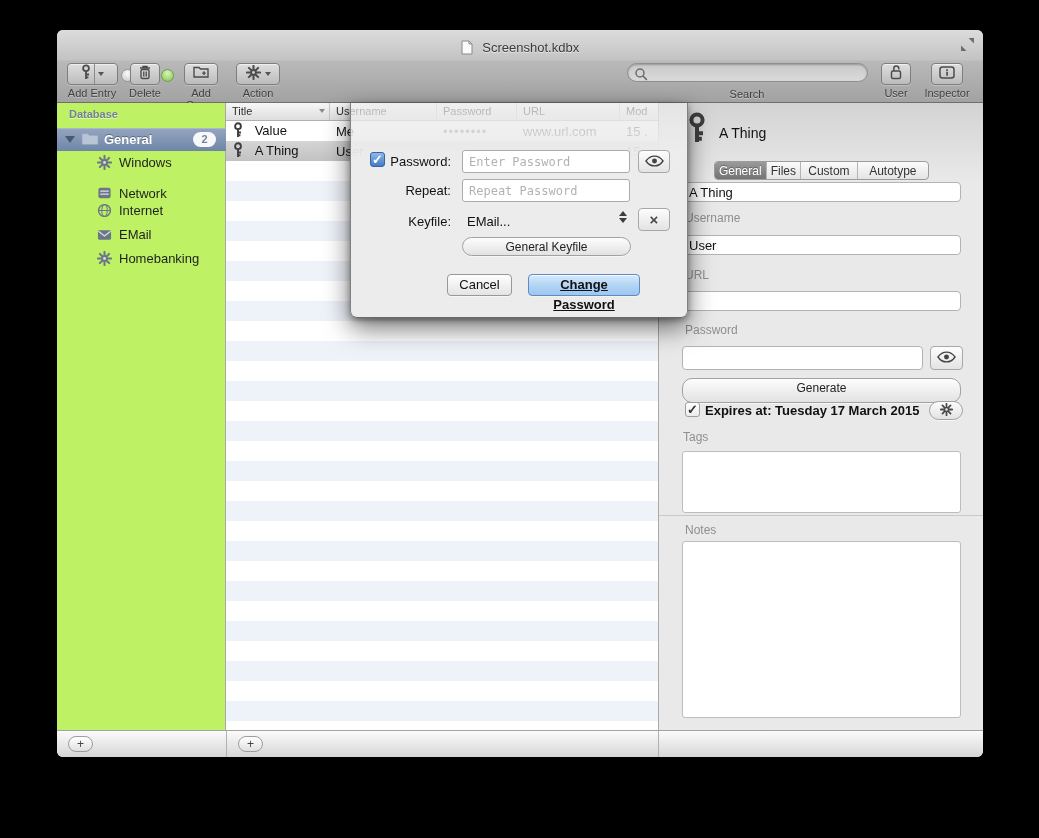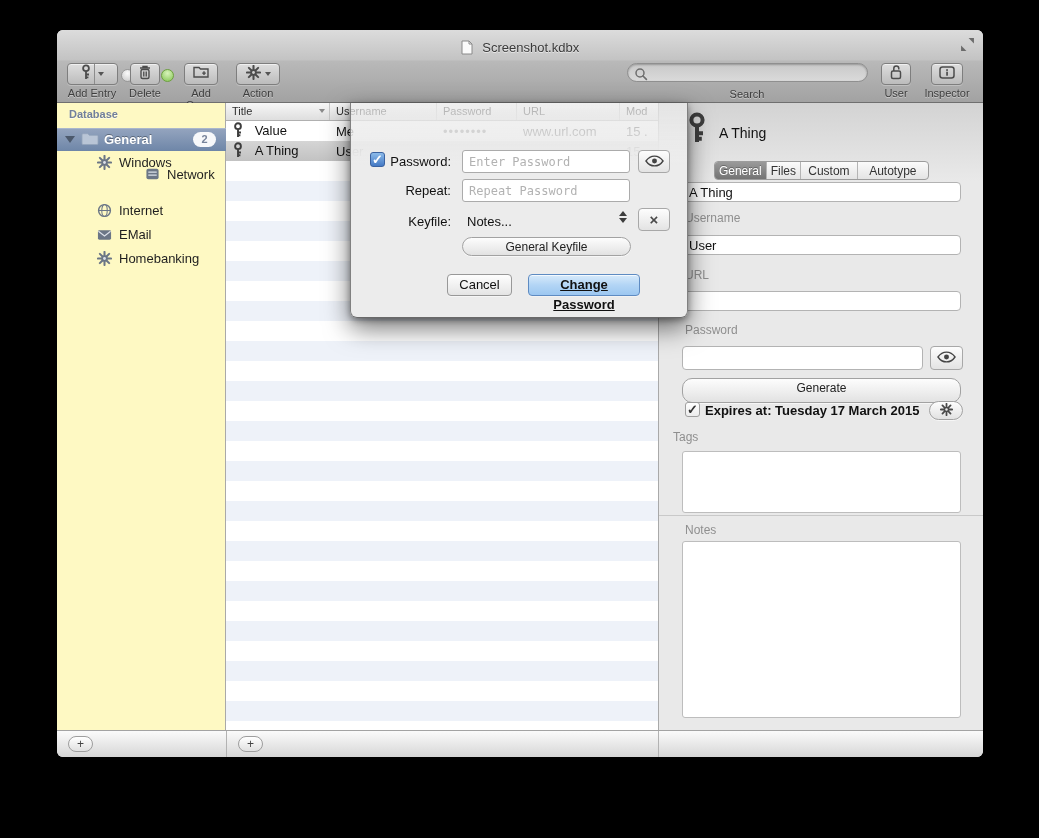--- a/index.html
+++ b/index.html
@@ -35,21 +35,21 @@
   .split-sep { width:1px; height:20px; background:#8c8c8c; margin:0 3px; }
   .chev { width:0; height:0; border-left:3.5px solid transparent; border-right:3.5px solid transparent;
     border-top:4.5px solid #555; display:inline-block; }
   .search-pill { display:inline-block; width:241px; height:19px; border-radius:10px;
     background:linear-gradient(#c9c9c9,#dadada); border:1px solid #8f8f8f;
     box-shadow:inset 0 1px 2px rgba(0,0,0,0.25); position:relative; }
   .search-pill svg { position:absolute; left:6px; top:3px; }
 
   
   .sidebar { position:absolute; left:0; top:73px; width:169px; height:627px;
-    background:#fef9c3; border-right:1px solid #a9a9a9; }
+    background:#bef264; border-right:1px solid #a9a9a9; }
   .sb-head { position:absolute; left:12px; top:5px; font-size:11px; font-weight:bold;
     color:#72809a; text-shadow:0 1px 0 rgba(255,255,255,0.6); }
   .sb-group { position:absolute; left:0; top:25px; width:169px; height:23px;
     background:linear-gradient(#95a5bf,#6e86a8); box-shadow:inset 0 1px 0 #aab7cc; }
   .sb-group .disc { position:absolute; left:8px; top:8px; width:0; height:0;
     border-left:5px solid transparent; border-right:5px solid transparent; border-top:7px solid #4c596c; }
   .sb-group .g-label { position:absolute; left:47px; top:4px; font-size:13px; font-weight:bold;
     color:#fff; text-shadow:0 -1px 0 rgba(0,0,0,0.35); }
   .badge { position:absolute; right:10px; top:4px; min-width:23px; height:15px; border-radius:8px;
     background:#f7f8fa; color:#78849b; font-size:11px; font-weight:bold; text-align:center; line-height:15px; }
@@ -260,21 +260,21 @@
           <svg width="15" height="15" viewBox="0 0 16 16">
               <g stroke="currentColor" stroke-width="2.2" stroke-linecap="round">
                 <path d="M11 8 H15 M10.12 10.12 L12.95 12.95 M8 11 V15 M5.88 10.12 L3.05 12.95 M5 8 H1 M5.88 5.88 L3.05 3.05 M8 5 V1 M10.12 5.88 L12.95 3.05"></path>
               </g>
               <circle cx="8" cy="8" r="3.4" fill="currentColor"></circle>
               <circle cx="8" cy="8" r="1.5" fill="#dce1e9"></circle>
             </svg>
         </span>
         <span class="lbl">Windows</span>
       </div>
-      <div class="sb-item" style="top:60px;margin-left:48px;">
+      <div class="sb-item" style="top:79px;">
         <span class="ico">
           <svg width="15" height="14" viewBox="0 0 16 14">
               <rect x="1.5" y="1.5" width="13" height="11" rx="2" fill="currentColor"></rect>
               <path d="M3.5 5 H12.5 M3.5 8.3 H12.5" stroke="#dce1e9" stroke-width="1.3"></path>
             </svg>
         </span>
         <span class="lbl">Network</span>
       </div>
       <div class="sb-item" style="top:96px;">
         <span class="ico">
@@ -387,21 +387,21 @@
       <span class="round-btn" style="left:270px; top:298px; width:34px; height:19px; line-height:17px;">
         <span style="display:inline-block; vertical-align:-2px;"><svg width="13" height="13" viewBox="0 0 16 16">
               <g stroke="#4a4a4a" stroke-width="2.2" stroke-linecap="round">
                 <path d="M11 8 H15 M10.12 10.12 L12.95 12.95 M8 11 V15 M5.88 10.12 L3.05 12.95 M5 8 H1 M5.88 5.88 L3.05 3.05 M8 5 V1 M10.12 5.88 L12.95 3.05"></path>
               </g>
               <circle cx="8" cy="8" r="3.4" fill="#4a4a4a"></circle>
               <circle cx="8" cy="8" r="1.5" fill="#eee"></circle>
             </svg></span>
       </span>
 
-      <span class="insp-label" style="left:14px; top:327px;">Tags</span>
+      <span class="insp-label" style="left:24px; top:327px;">Tags</span>
       <textarea class="tarea" style="left: 23px; top: 348px; width: 279px; height: 62px;"></textarea>
 
       <div class="insp-divider" style="top:412px;"></div>
 
       <span class="insp-label" style="left:26px; top:420px;">Notes</span>
       <textarea class="tarea" style="left: 23px; top: 438px; width: 279px; height: 177px;"></textarea>
     </div>
 
     <div class="bottombar">
       <div class="bb-div" style="left:169px;"></div>
@@ -418,21 +418,21 @@
         <span><svg width="19" height="12" viewBox="0 0 20 12">
               <path d="M1 6 C4.2 1.4 8 0.8 10 0.8 C12 0.8 15.8 1.4 19 6 C15.8 10.6 12 11.2 10 11.2 C8 11.2 4.2 10.6 1 6 Z" fill="none" stroke="#444" stroke-width="1.4"></path>
               <circle cx="10" cy="6" r="2.6" fill="#444"></circle>
             </svg></span>
       </span>
 
       <span class="sh-label" style="left:36px; top:80px;">Repeat:</span>
       <input class="sh-field" style="left: 111px; top: 76px;" placeholder="Repeat Password">
 
       <span class="sh-label" style="left:36px; top:111px;">Keyfile:</span>
-      <span class="popup-txt" style="left:116px; top:111px;">Notes...</span>
+      <span class="popup-txt" style="left:116px; top:111px;">EMail...</span>
       <span class="stepper" style="left:268px; top:108px;">
           <span class="up"></span>
           <span class="dn"></span>
         </span>
       <span class="sq-btn" style="left:287px; top:105px; width:32px; height:23px; font-size:15px; font-weight:bold;">
           <span>×</span>
         </span>
 
       <span class="round-btn" style="left:111px; top:134px; width:169px; height:19px; line-height:18px; position:absolute;">General Keyfile</span>
 

